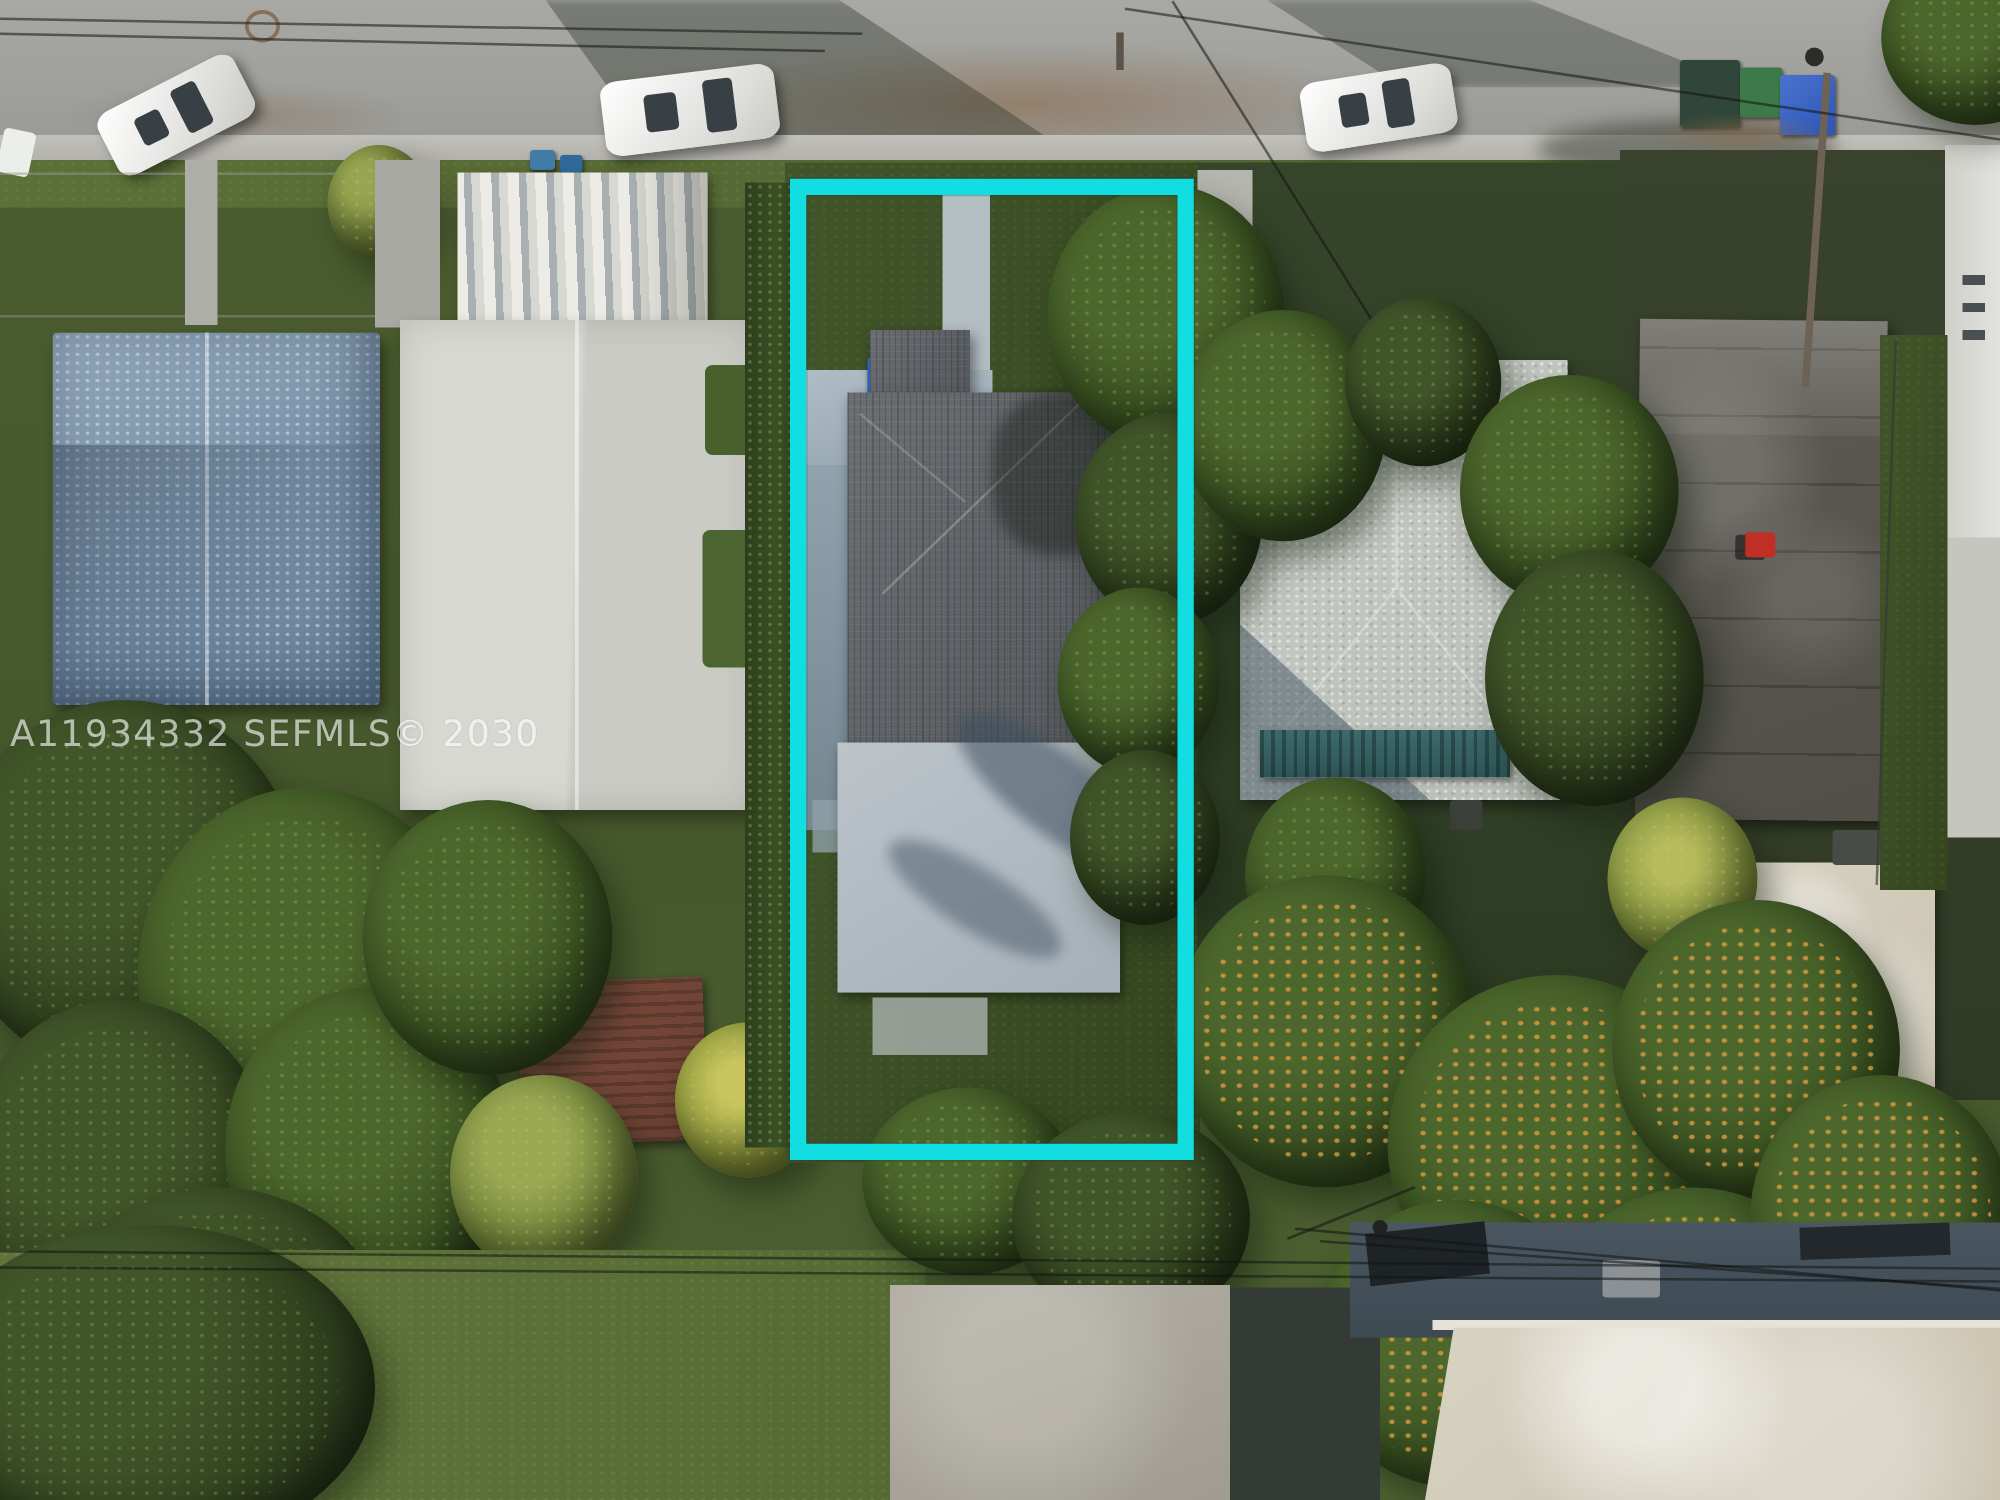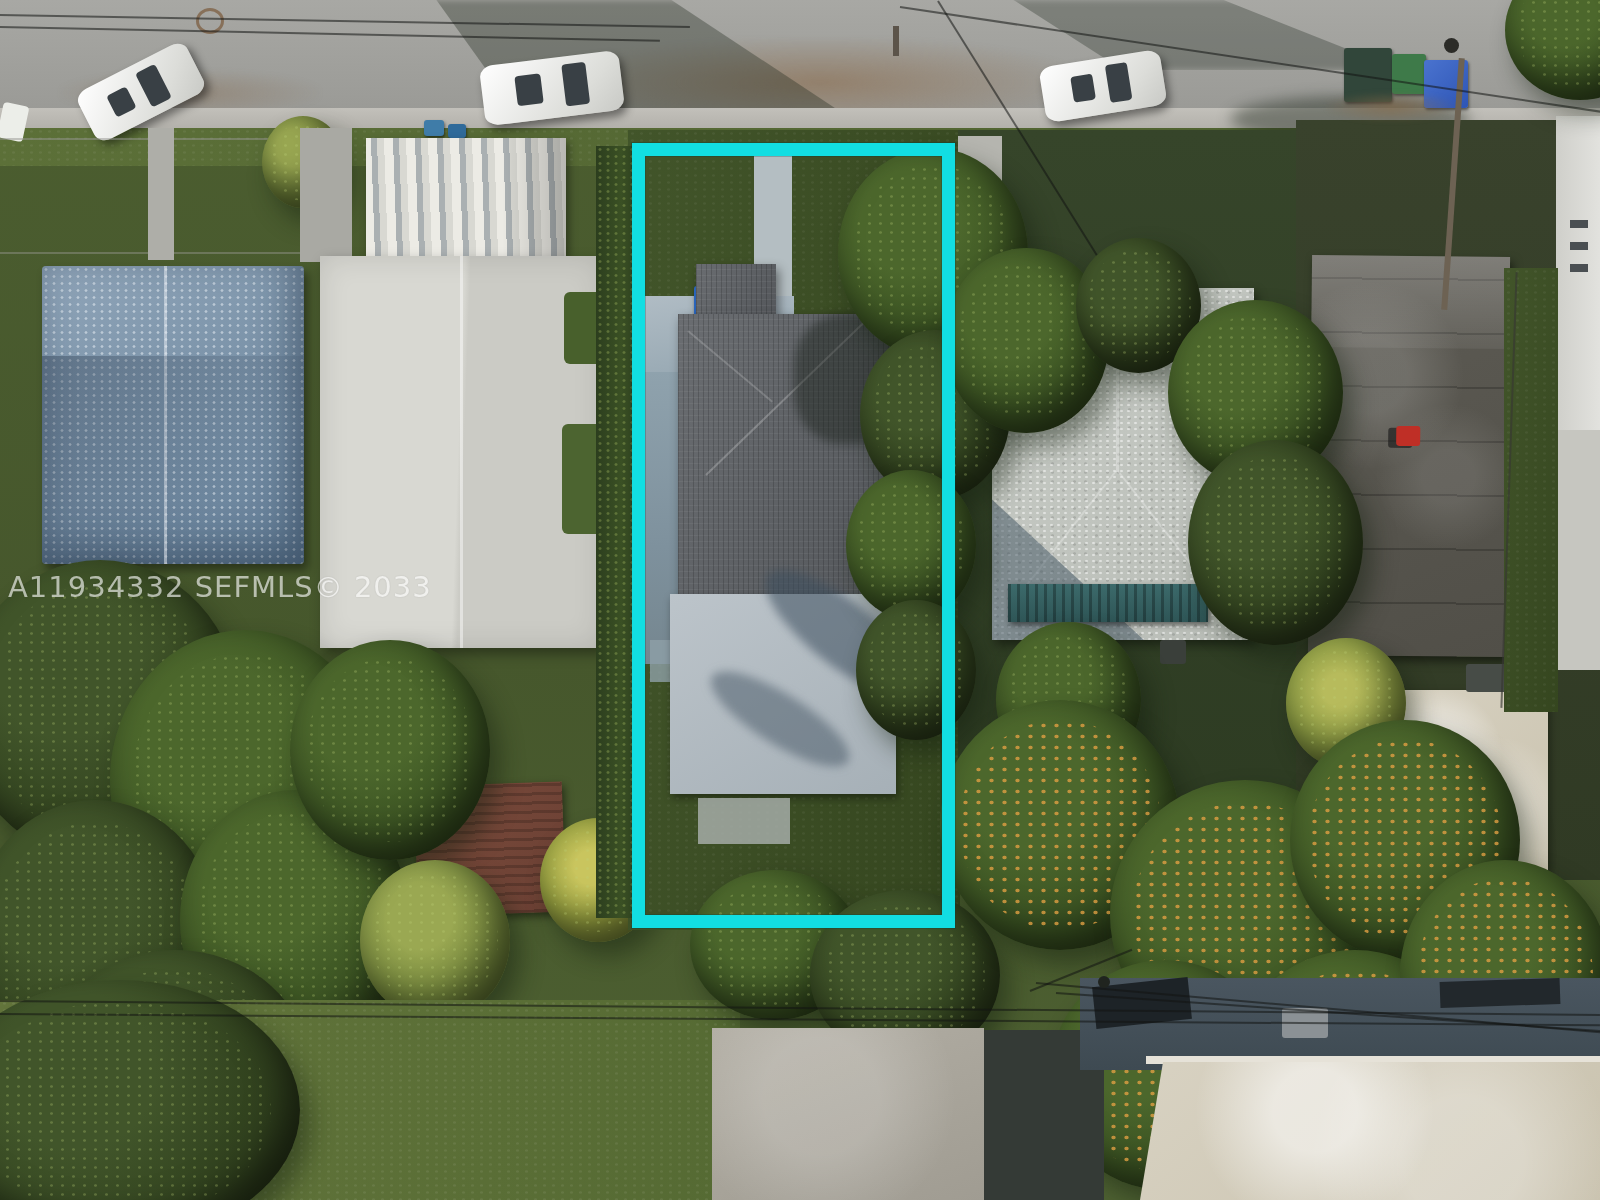--- a/index.html
+++ b/index.html
@@ -222,15 +222,15 @@
 
   <div class="wire" style="left:0;top:1000px;width:1600px;transform:rotate(.5deg);"></div>
   <div class="wire" style="left:0;top:1013px;width:1600px;transform:rotate(.4deg);"></div>
   <div class="wire" style="left:1036px;top:982px;width:580px;transform:rotate(5deg);"></div>
   <div class="wire" style="left:1056px;top:992px;width:560px;transform:rotate(4deg);"></div>
   <div class="abs" style="left:1098px;top:976px;width:12px;height:12px;border-radius:50%;background:#20241f;"></div>
   <div class="wire" style="left:1030px;top:990px;width:110px;transform:rotate(-22deg);"></div>
 
   <div class="boundary" style="left:632px;top:143px;width:297px;height:759px;"></div>
 
-  <div class="watermark" style="left: 8px; top: 570px; color: rgb(255, 255, 255); opacity: 0.62;">A11934332  SEFMLS© 2033</div>
+  <div class="watermark" style="left: 8px; top: 570px; color: rgb(255, 255, 255); opacity: 0.62;">A11934332  SEFMLS© 2030</div>
 
 </div>
 
 </body></html>

